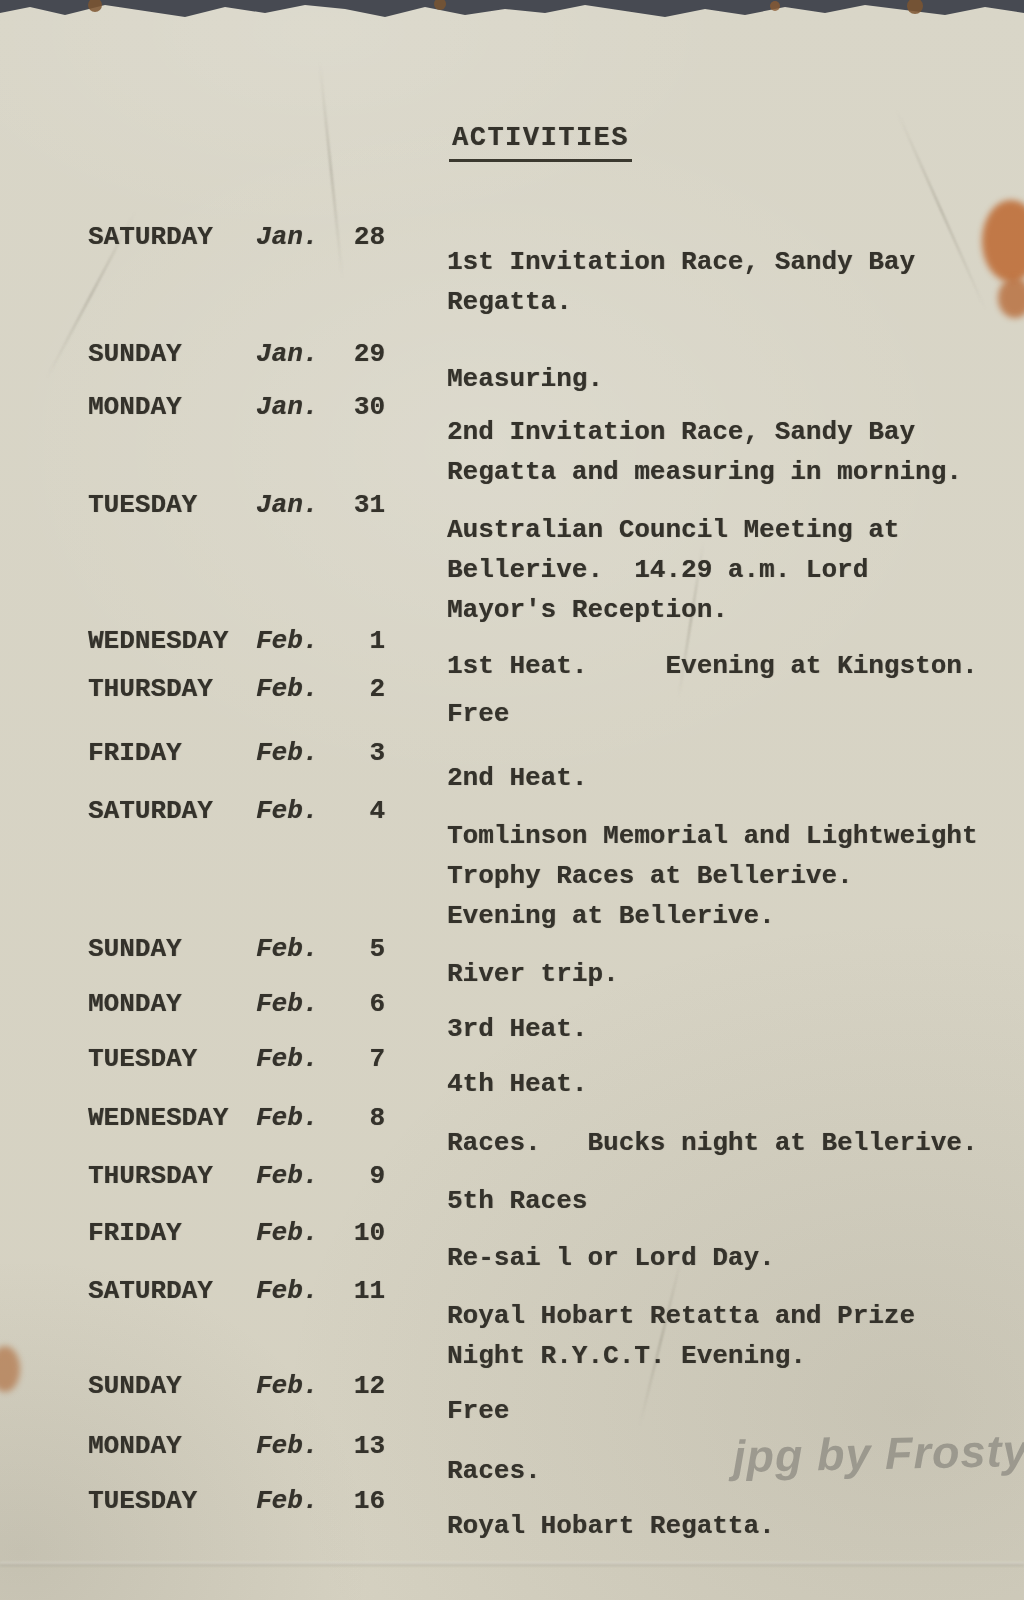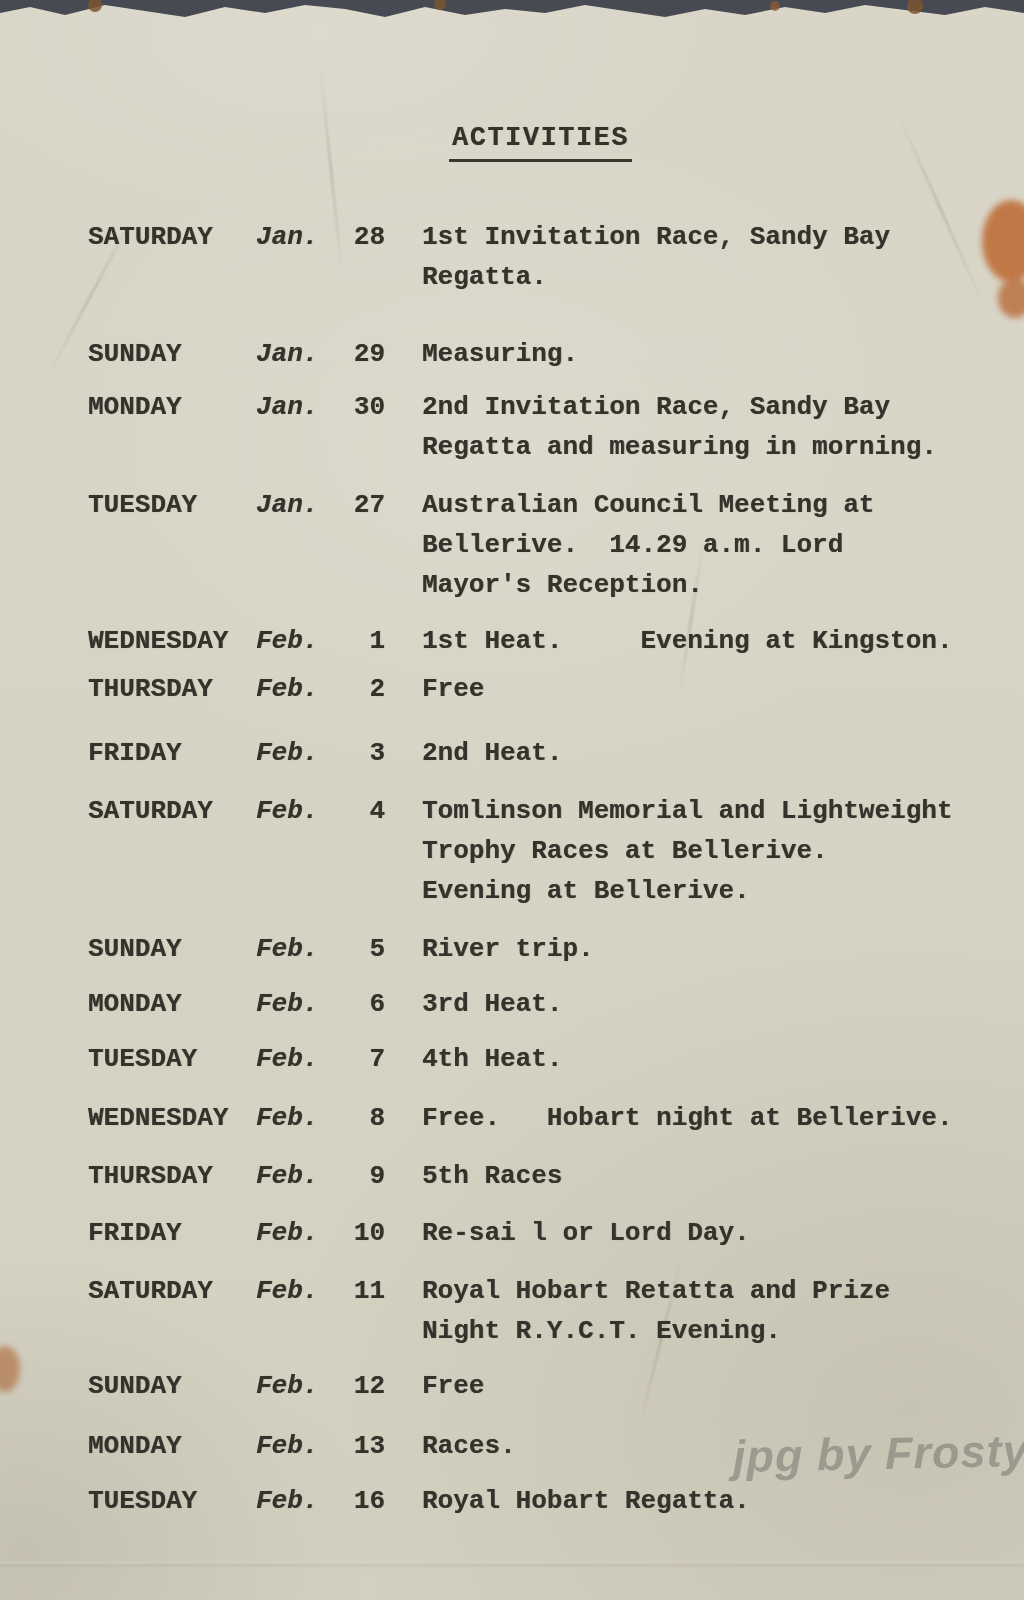--- a/index.html
+++ b/index.html
@@ -20,21 +20,21 @@
   .title{
     position:absolute;left:449px;top:118px;
     font-size:27px;font-weight:700;line-height:40px;letter-spacing:1.5px;
     border-bottom:3px solid #3b392f;padding:0 3px 1px 3px;
   }
   .row{position:absolute;left:0;width:1024px;}
   .c{position:absolute;font-size:26px;line-height:40px;font-weight:700;white-space:pre-wrap;}
   .day{left:88px;}
   .month{left:256px;font-style:italic;}
   .num{left:328px;width:57px;text-align:right;}
-  .desc{left:422px;width:575px;}
+  .desc{left:447px;width:575px;margin-top:25px;}
   .watermark{
     position:absolute;left:733px;top:1428px;
     font-family:"Liberation Sans","DejaVu Sans",sans-serif;
     font-style:italic;font-weight:700;font-size:45px;letter-spacing:1px;
     color:rgba(122,121,114,0.58);
     transform:rotate(-1.2deg);
     white-space:nowrap;
   }
   .torn{position:absolute;left:0;top:0;width:1024px;height:30px;}
   .stain{position:absolute;border-radius:50%;filter:blur(3px);}
@@ -93,21 +93,21 @@
     <span class="c day ink">MONDAY</span>
     <span class="c month ink">Jan.</span>
     <span class="c num ink">30</span>
     <span class="c desc ink">2nd Invitation Race, Sandy Bay
 Regatta and measuring in morning.</span>
   </div>
 
   <div class="row" style="top: 485px;">
     <span class="c day ink">TUESDAY</span>
     <span class="c month ink">Jan.</span>
-    <span class="c num ink">27</span>
+    <span class="c num ink">31</span>
     <span class="c desc ink">Australian Council Meeting at
 Bellerive.  14.29 a.m. Lord
 Mayor's Reception.</span>
   </div>
 
   <div class="row" style="top: 621px;">
     <span class="c day ink">WEDNESDAY</span>
     <span class="c month ink">Feb.</span>
     <span class="c num ink">1</span>
     <span class="c desc ink">1st Heat.     Evening at Kingston.</span>
@@ -154,21 +154,21 @@
     <span class="c day ink">TUESDAY</span>
     <span class="c month ink">Feb.</span>
     <span class="c num ink">7</span>
     <span class="c desc ink">4th Heat.</span>
   </div>
 
   <div class="row" style="top: 1098px;">
     <span class="c day ink">WEDNESDAY</span>
     <span class="c month ink">Feb.</span>
     <span class="c num ink">8</span>
-    <span class="c desc ink">Free.   Hobart night at Bellerive.</span>
+    <span class="c desc ink">Races.   Bucks night at Bellerive.</span>
   </div>
 
   <div class="row" style="top: 1156px;">
     <span class="c day ink">THURSDAY</span>
     <span class="c month ink">Feb.</span>
     <span class="c num ink">9</span>
     <span class="c desc ink">5th Races</span>
   </div>
 
   <div class="row" style="top: 1213px;">

